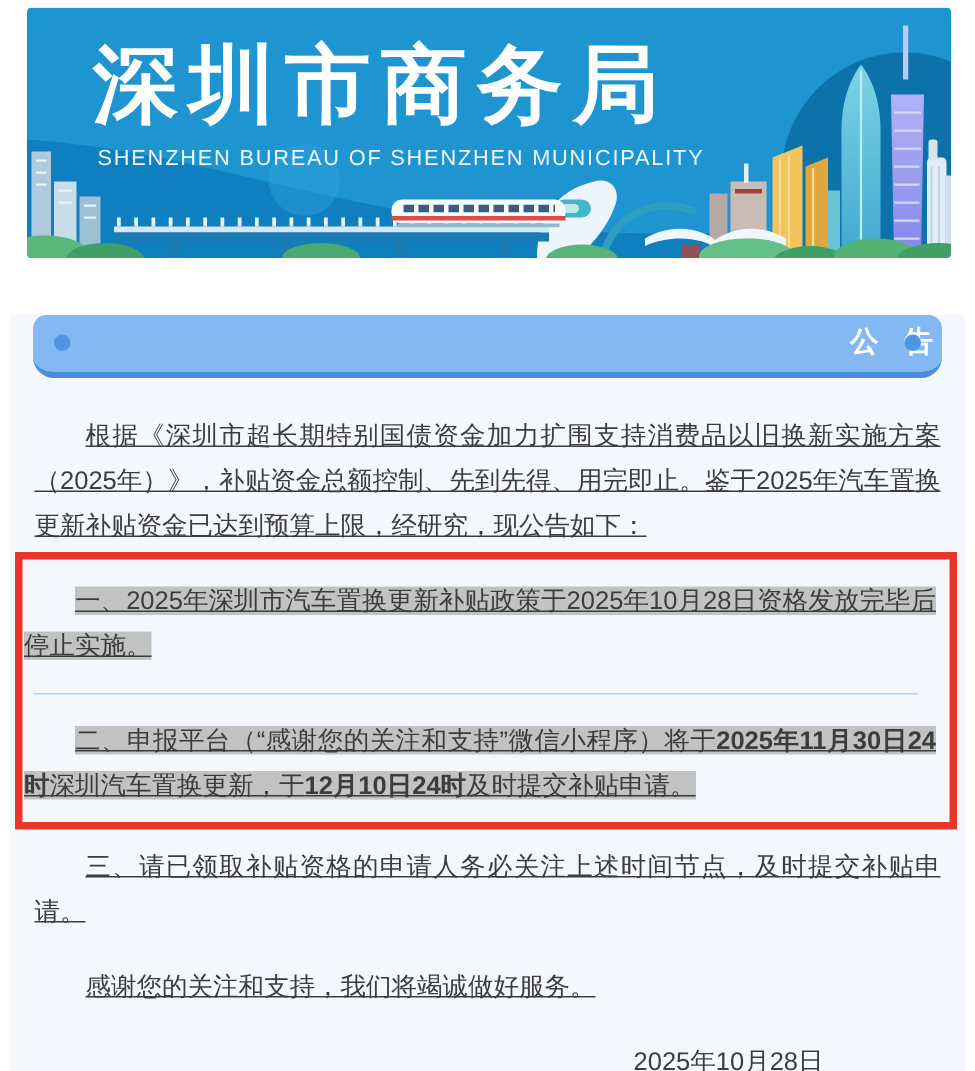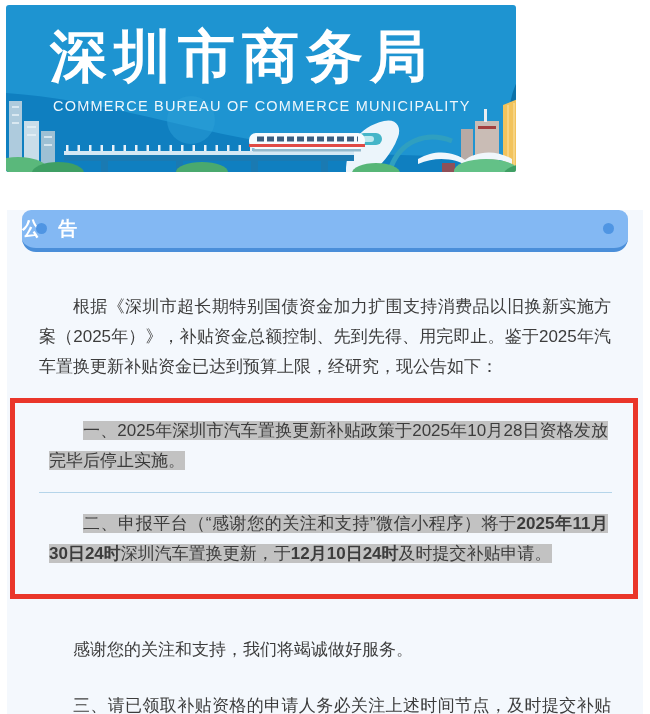--- a/index.html
+++ b/index.html
@@ -6,22 +6,22 @@
   body {
     width: 650px; height: 714px;
     position: relative;
     background: #ffffff;
     overflow: hidden;
     font-family: "Liberation Sans", "DejaVu Sans", sans-serif;
   }
 
   
   .banner {
-    position: absolute; left: 6px; top: 5px;
-    width: 510px; height: 167px;
+    position: absolute; left: 18px; top: 5px;
+    width: 616px; height: 167px;
     border-radius: 3px; overflow: hidden;
   }
   .banner svg { position: absolute; left: 0; top: 0; }
   .banner-title {
     position: absolute; left: 44px; top: 14px;
     font-size: 57px; font-weight: bold; color: #ffffff;
     letter-spacing: 7px; white-space: nowrap;
     font-family: "Liberation Sans", "DejaVu Sans", sans-serif;
   }
   .banner-subtitle {
@@ -35,46 +35,46 @@
     position: absolute; left: 7px; top: 210px;
     width: 636px; height: 504px;
     background: #f4f8fd;
   }
   .notice-bar {
     position: relative;
     margin: 0 15px; height: 38px;
     background: #83b8f3;
     border-radius: 9px 9px 14px 14px;
     border-bottom: 4px solid #4a8ed9;
-    text-align: left;
+    text-align: right;
   }
   .notice-title {
     display: inline-block; line-height: 38px;
     color: #ffffff; font-weight: bold;
     font-size: 19px; letter-spacing: 6px;
   }
   .dot {
     position: absolute; top: 13px;
     width: 11px; height: 11px; border-radius: 50%;
     background: #4f95e3;
   }
   .dot-left { left: 14px; }
   .dot-right { right: 14px; }
 
   .body-text {
     padding: 0 16px;
     font-size: 17px; line-height: 30px; color: #3c3c3c;
   }
-  .para { margin: 16px; text-indent: 2em; text-align: justify; }
+  .para { margin: 0; text-indent: 2em; text-align: justify; text-decoration: underline; }
   .intro { padding-top: 24px; }
 
   .alert-box {
     margin: 2px 5px 0 3px;
     border: 5px solid #ea362a;
-    padding: 7px 9px 9px 18px;
+    padding: 7px 9px 9px 1px;
     font-size: 17px; line-height: 30px; color: #3c3c3c;
   }
   .alert-box .para-first { margin-top: 6px; }
   .hl { background: #c2c2c2; }
   .alert-box b { font-weight: bold; }
   .divider {
     height: 1px; background: #b5d5ea;
     margin: 16px 12px 16px 6px;
   }
 
@@ -161,21 +161,21 @@
       <ellipse cx="12" cy="165" rx="30" ry="13" fill="#5ab87b"></ellipse>
       <ellipse cx="52" cy="168" rx="26" ry="11" fill="#3f9f64"></ellipse>
       <ellipse cx="196" cy="167" rx="26" ry="10" fill="#4aa96e"></ellipse>
       <ellipse cx="370" cy="168" rx="24" ry="10" fill="#57b677"></ellipse>
       <ellipse cx="480" cy="166" rx="32" ry="12" fill="#63c187"></ellipse>
       <ellipse cx="522" cy="169" rx="24" ry="10" fill="#3f9f64"></ellipse>
       <ellipse cx="566" cy="166" rx="28" ry="12" fill="#54b275"></ellipse>
       <ellipse cx="608" cy="168" rx="28" ry="11" fill="#409f67"></ellipse>
     </svg>
     <div class="banner-title">深圳市商务局</div>
-    <div class="banner-subtitle">COMMERCE BUREAU OF COMMERCE MUNICIPALITY</div>
+    <div class="banner-subtitle">SHENZHEN BUREAU OF SHENZHEN MUNICIPALITY</div>
   </div>
 
   <div class="content">
 
     <div class="notice-bar">
       <span class="dot dot-left"></span>
       <span class="notice-title">公 告</span>
       <span class="dot dot-right"></span>
     </div>
 
@@ -183,19 +183,19 @@
       <p class="para intro">根据《深圳市超长期特别国债资金加力扩围支持消费品以旧换新实施方案（2025年）》，补贴资金总额控制、先到先得、用完即止。鉴于2025年汽车置换更新补贴资金已达到预算上限，经研究，现公告如下：</p>
     </div>
 
     <div class="alert-box">
       <p class="para para-first"><span class="hl">一、2025年深圳市汽车置换更新补贴政策于2025年10月28日资格发放完毕后停止实施。</span></p>
       <div class="divider"></div>
       <p class="para"><span class="hl"><span>二、申报平台（“感谢您的关注和支持”微信小程序）将于</span><b>2025年11月30日24时</b><span>深圳汽车置换更新，于</span><b>12月10日24时</b><span>及时提交补贴申请。</span></span></p>
     </div>
 
     <div class="body-text">
+      <p class="para item3">三、请已领取补贴资格的申请人务必关注上述时间节点，及时提交补贴申请。</p>
       <p class="para closing">感谢您的关注和支持，我们将竭诚做好服务。</p>
-      <p class="para item3">三、请已领取补贴资格的申请人务必关注上述时间节点，及时提交补贴申请。</p>
       <p class="date">2025年10月28日</p>
     </div>
 
   </div>
 </div>
 
 </body></html>

